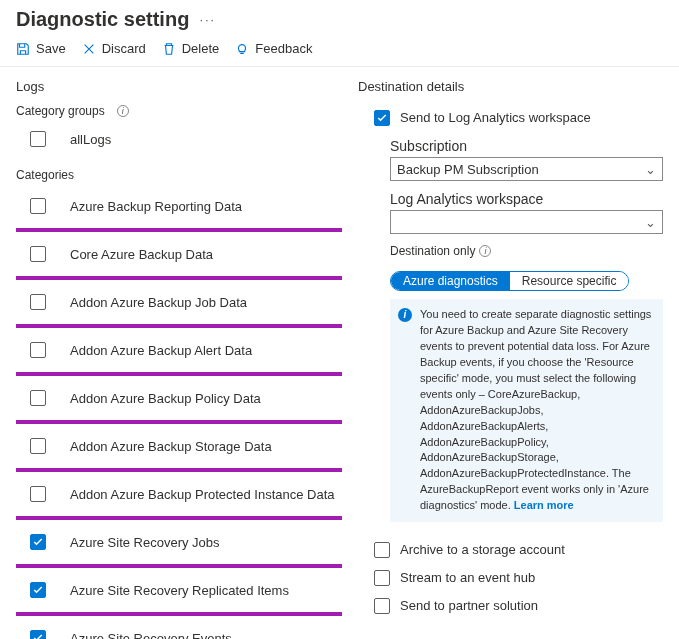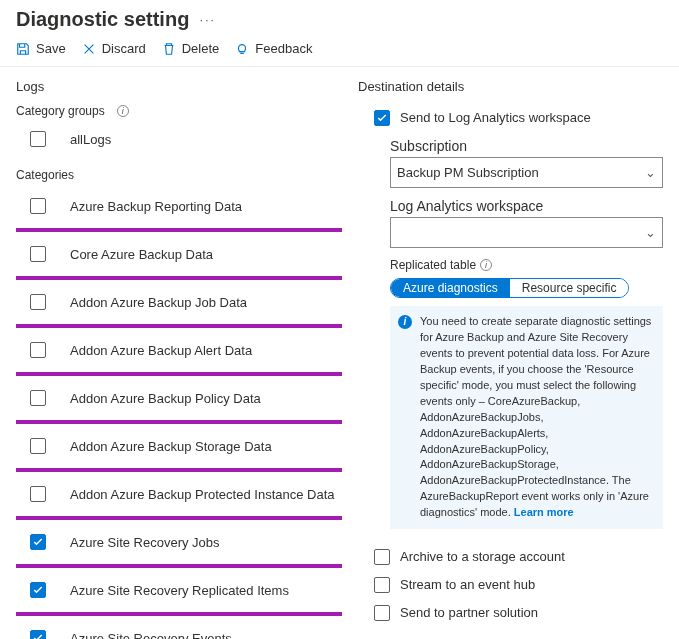--- a/index.html
+++ b/index.html
@@ -20,24 +20,24 @@
   .row { display: flex; align-items: center; gap: 24px; padding: 7px 0 7px 14px; }
   .row.divider { border-bottom: 4px solid #a21caf; padding-top: 14px; padding-bottom: 14px; }
   .cb { width: 16px; height: 16px; border: 1px solid #605e5c; border-radius: 2px; display: inline-flex; align-items: center; justify-content: center; cursor: pointer; flex-shrink: 0; }
   .cb.checked { background: #0078d4; border-color: #0078d4; }
   .cb.checked svg { display: block; }
   .cb svg { display: none; width: 12px; height: 12px; }
   .row-label { font-size: 13px; }
   .dest-row { display: flex; align-items: flex-start; gap: 10px; padding: 6px 16px; }
   .sub-field { margin: 6px 0 10px 0; }
   .sub-field label { font-size: 14px; display: block; margin-bottom: 3px; }
-  .select { border: 1px solid #8a8886; height: 31px; display: flex; align-items: center; justify-content: space-between; padding: 0 6px; font-size: 13px; cursor: pointer; background: #fff; }
+  .select { border: 1px solid #8a8886; height: 24px; display: flex; align-items: center; justify-content: space-between; padding: 0 6px; font-size: 13px; cursor: pointer; background: #fff; }
   .select .chev { color: #605e5c; }
   .dest-table-label { font-size: 12px; display: flex; align-items: center; gap: 4px; margin: 8px 0 6px 0; }
-  .toggle-group { display: inline-flex; border: 1px solid #0078d4; border-radius: 10px; overflow: hidden; margin-bottom: 8px; }
+  .toggle-group { display: inline-flex; border: 1px solid #0078d4; border-radius: 10px; overflow: hidden; margin-bottom: 8px; margin-top: 7px; }
   .toggle-seg { padding: 2px 12px; font-size: 12px; cursor: pointer; background: #fff; color: #323130; }
   .toggle-seg.active { background: #0078d4; color: #fff; }
   .infobox { background: #eff6fc; padding: 8px 10px 8px 8px; font-size: 11px; line-height: 1.45; display: flex; gap: 8px; color: #323130; margin-bottom: 14px; }
   .infobox .info-icon { width: 14px; height: 14px; border-radius: 50%; background: #0078d4; color: #fff; display: flex; align-items: center; justify-content: center; font-style: italic; font-weight: bold; font-size: 10px; flex-shrink: 0; margin-top: 1px; }
   .infobox a { color: #0078d4; text-decoration: none; cursor: pointer; font-weight: bold; }
   .info-icon-sm { width: 12px; height: 12px; border: 1px solid #8a8886; border-radius: 50%; display: inline-flex; align-items: center; justify-content: center; font-size: 9px; font-style: italic; color: #605e5c; cursor: pointer; }
   .dest-section { padding-left: 32px; margin-top: 2px; margin-bottom: 4px; }
 </style>
 </head>
 <body>
@@ -170,21 +170,21 @@
       </div>
       <div class="sub-field">
         <label>Log Analytics workspace</label>
         <div class="select">
           <span></span>
           <span class="chev">⌄</span>
         </div>
       </div>
 
       <div class="dest-table-label">
-        <span>Replicated table</span>
+        <span>Destination only</span>
         <span class="info-icon-sm">i</span>
       </div>
       <div class="toggle-group">
         <div class="toggle-seg active">Azure diagnostics</div>
         <div class="toggle-seg">Resource specific</div>
       </div>
 
       <div class="infobox">
         <span class="info-icon">i</span>
         <div>

